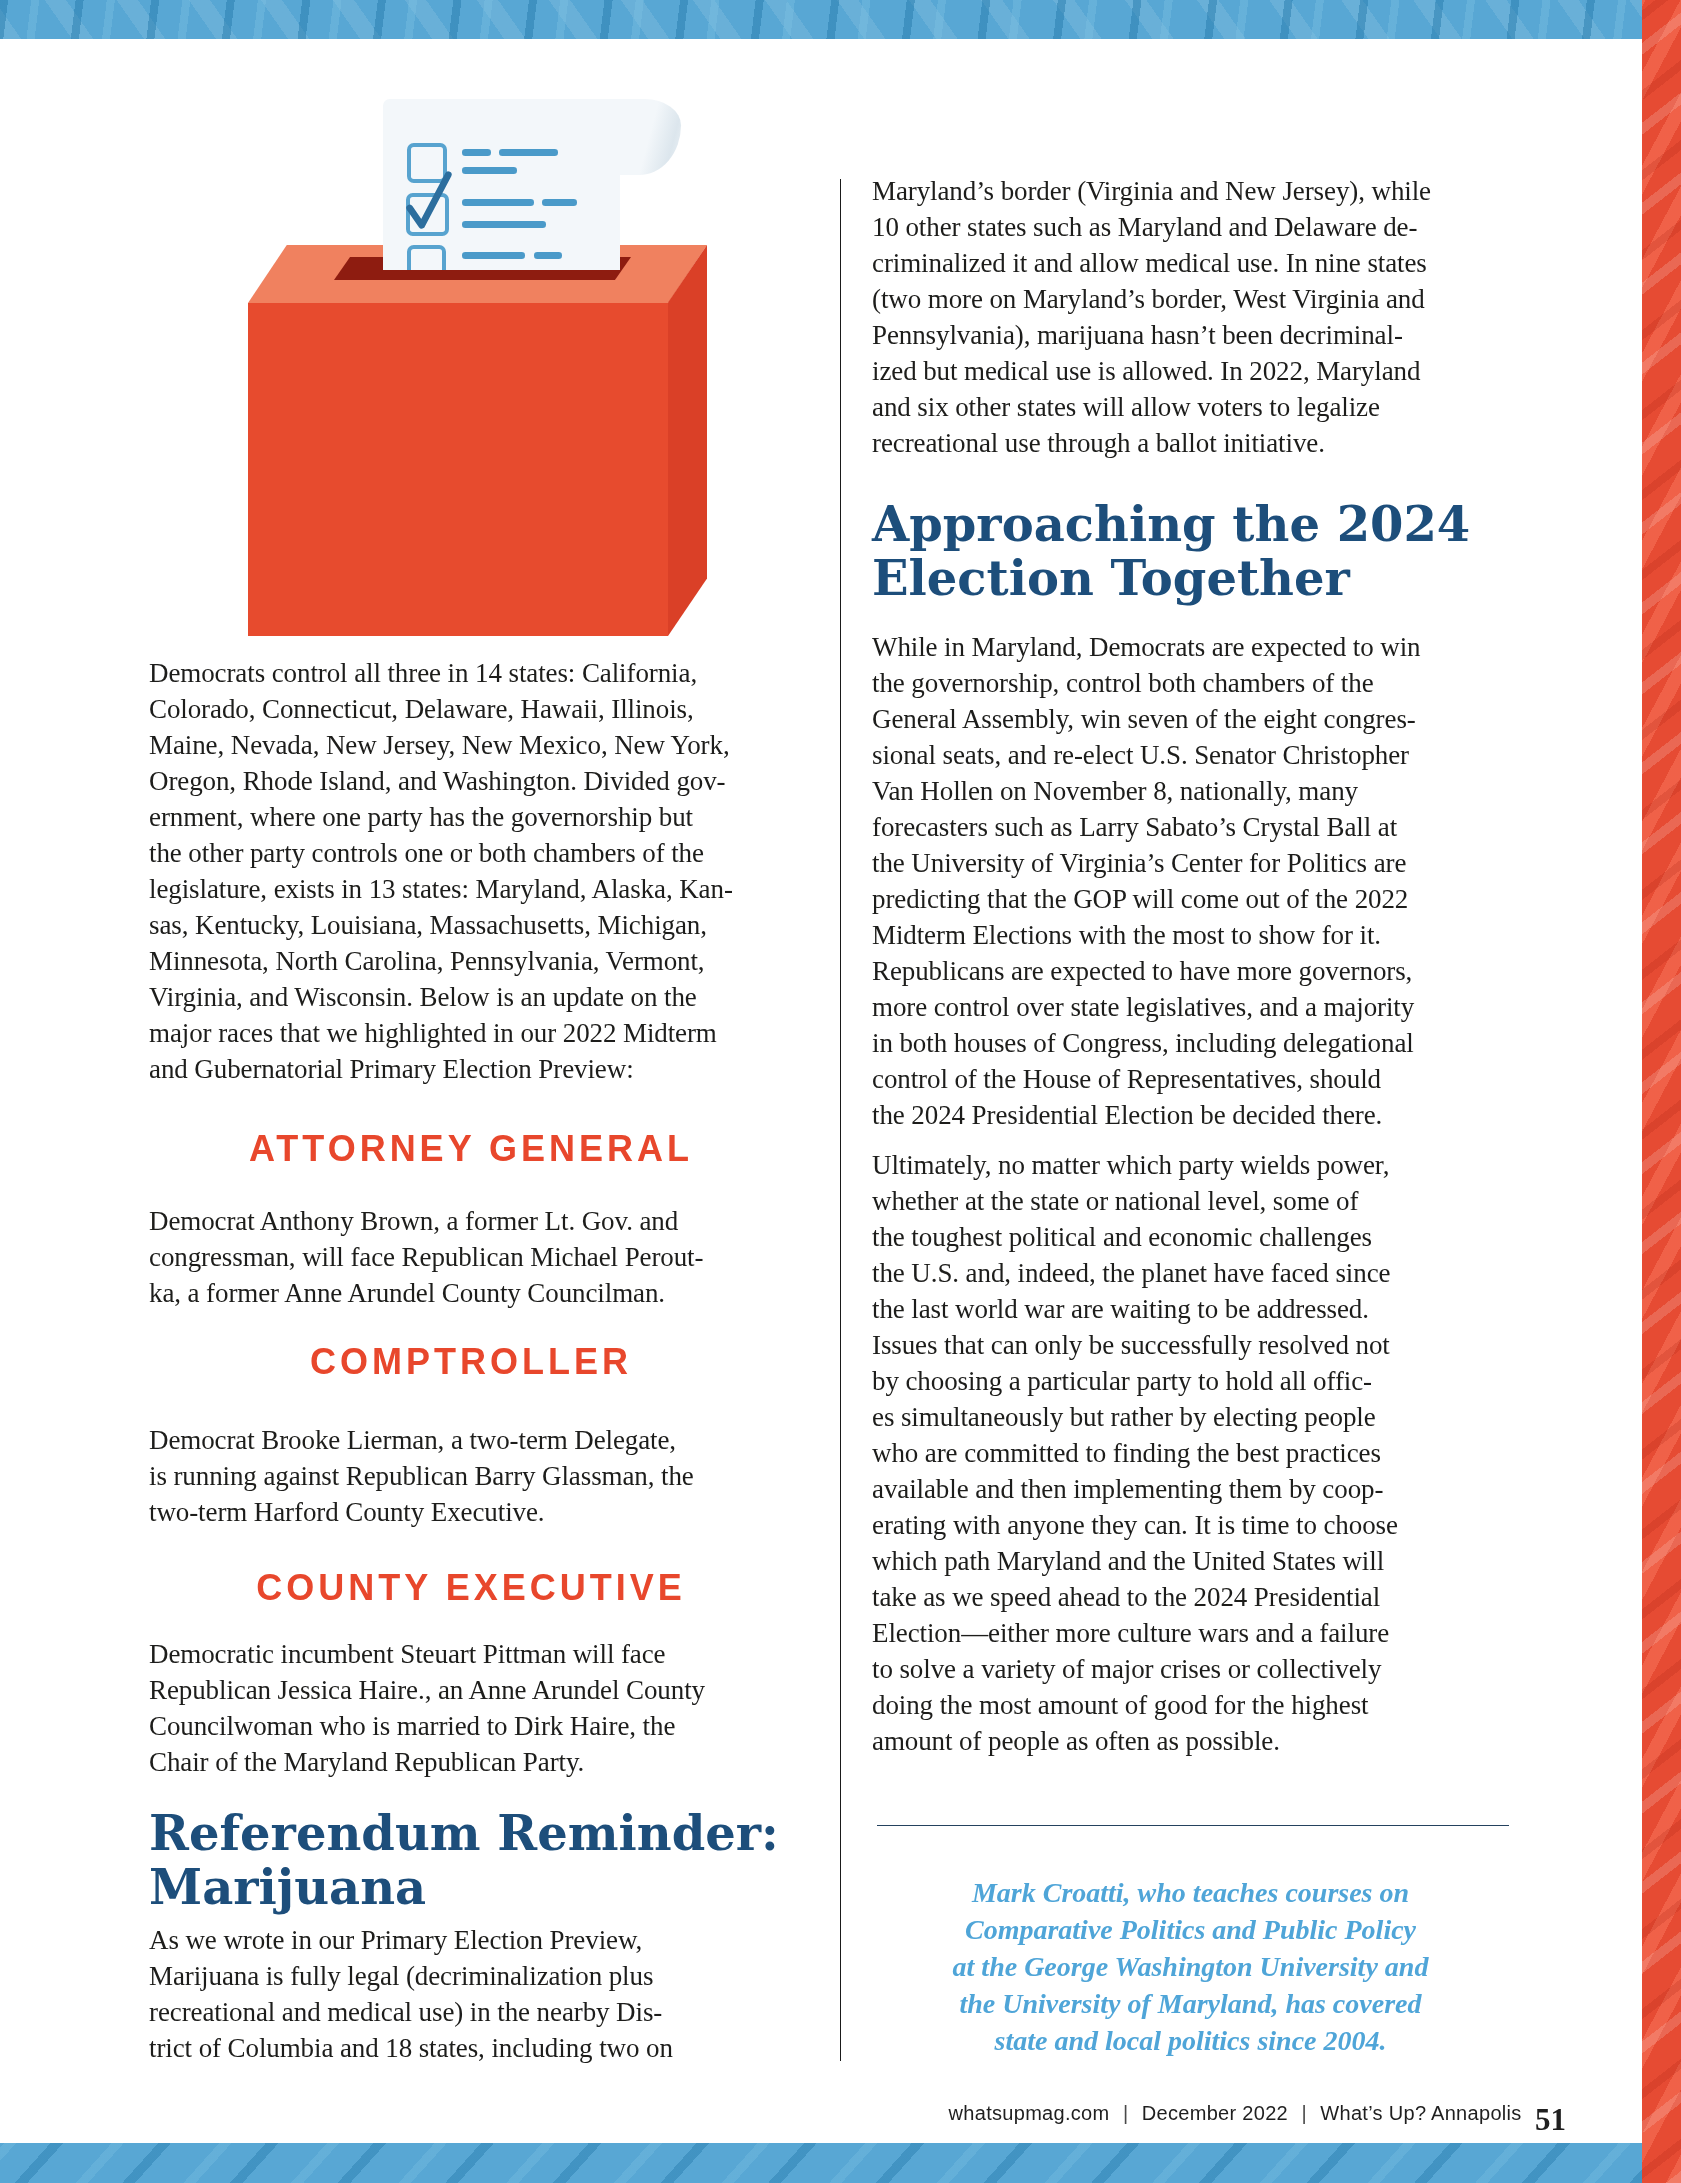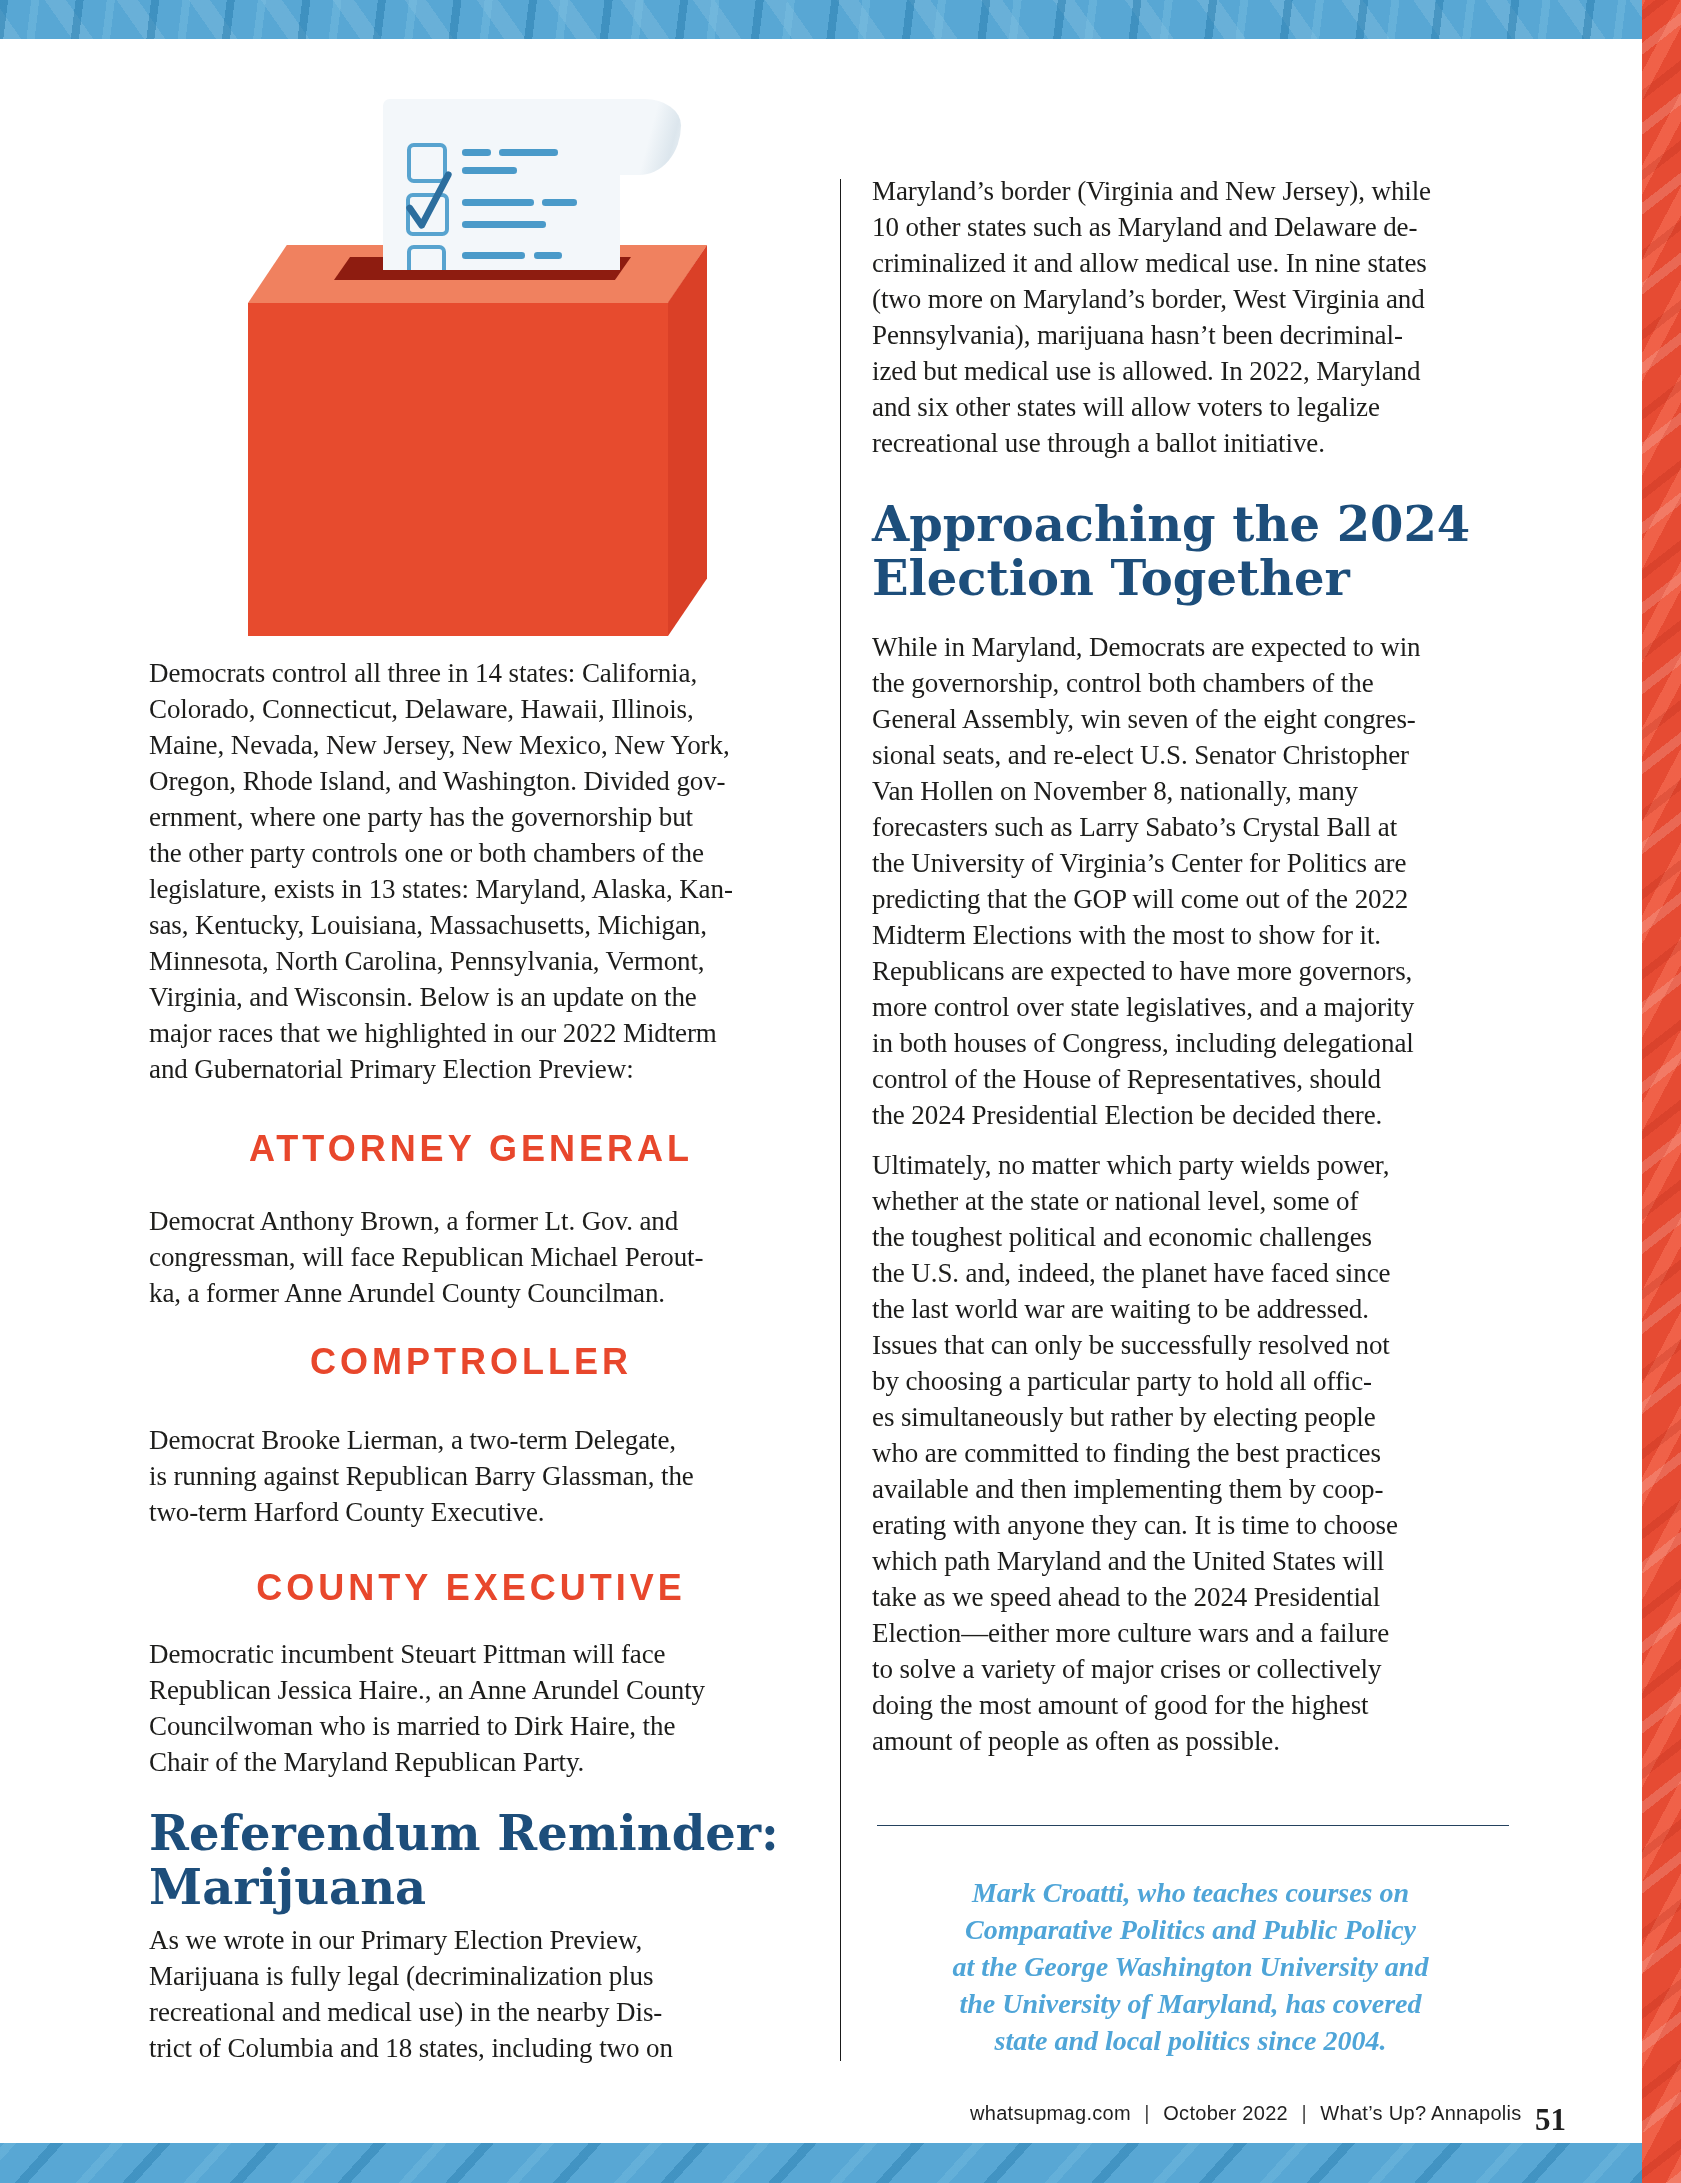--- a/index.html
+++ b/index.html
@@ -187,20 +187,20 @@
 
   <div class="bio" style="left:872px;top:1874px;width:637px;">Mark Croatti, who teaches courses on
 Comparative Politics and Public Policy
 at the George Washington University and
 the University of Maryland, has covered
 state and local politics since 2004.</div>
 
   <div class="footer">
     <span>whatsupmag.com</span>
     <span class="sep">|</span>
-    <span>October 2022</span>
+    <span>December 2022</span>
     <span class="sep">|</span>
     <span>What’s Up? Annapolis</span>
     <span class="pagenum">51</span>
   </div>
 
 </div>
 
 
 </body></html>

